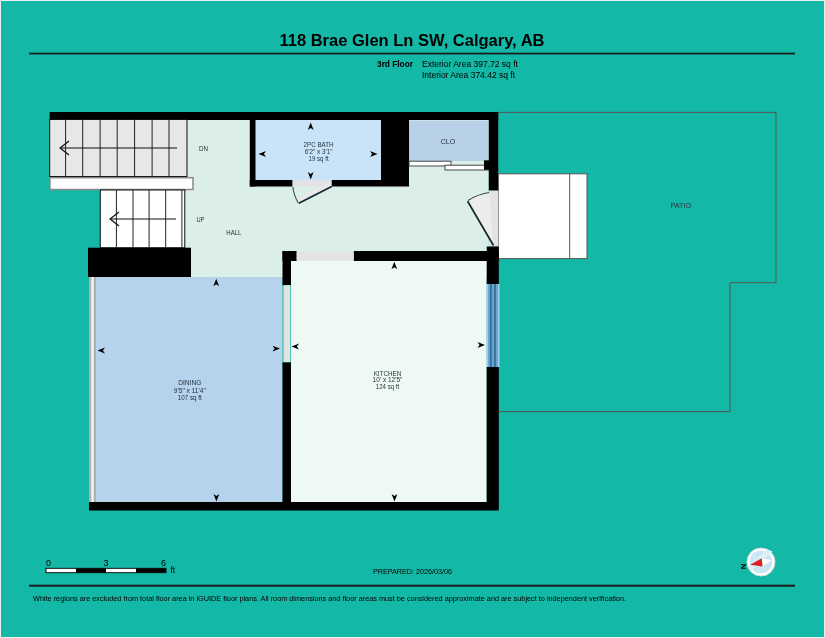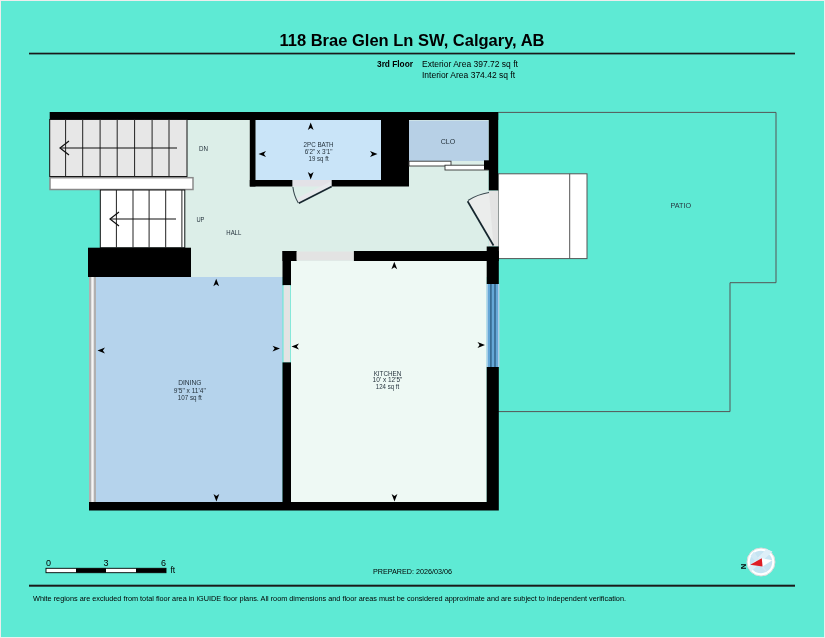--- a/index.html
+++ b/index.html
@@ -1,16 +1,16 @@
 <!DOCTYPE html>
 <html><head>
 <meta charset="utf-8">
 <style>
   html,body{margin:0;padding:0;background:#fff;}
-  .page{position:relative;width:825px;height:638px;background:#5eead4;font-family:"Liberation Sans",sans-serif;overflow:hidden;box-shadow:inset 0 0 0 1px #ededed;}
+  .page{position:relative;width:825px;height:638px;background:#14b8a6;font-family:"Liberation Sans",sans-serif;overflow:hidden;box-shadow:inset 0 0 0 1px #ededed;}
   svg{position:absolute;left:0;top:0;}
   text{font-family:"Liberation Sans",sans-serif;-webkit-font-smoothing:antialiased;}
 </style>
 </head>
 <body>
 <div class="page">
 <svg width="825" height="638" viewBox="0 0 825 638">
 
   <g>
         <text x="412" y="46" font-size="16.5" font-weight="bold" fill="#000" text-anchor="middle">118 Brae Glen Ln SW, Calgary, AB</text>

